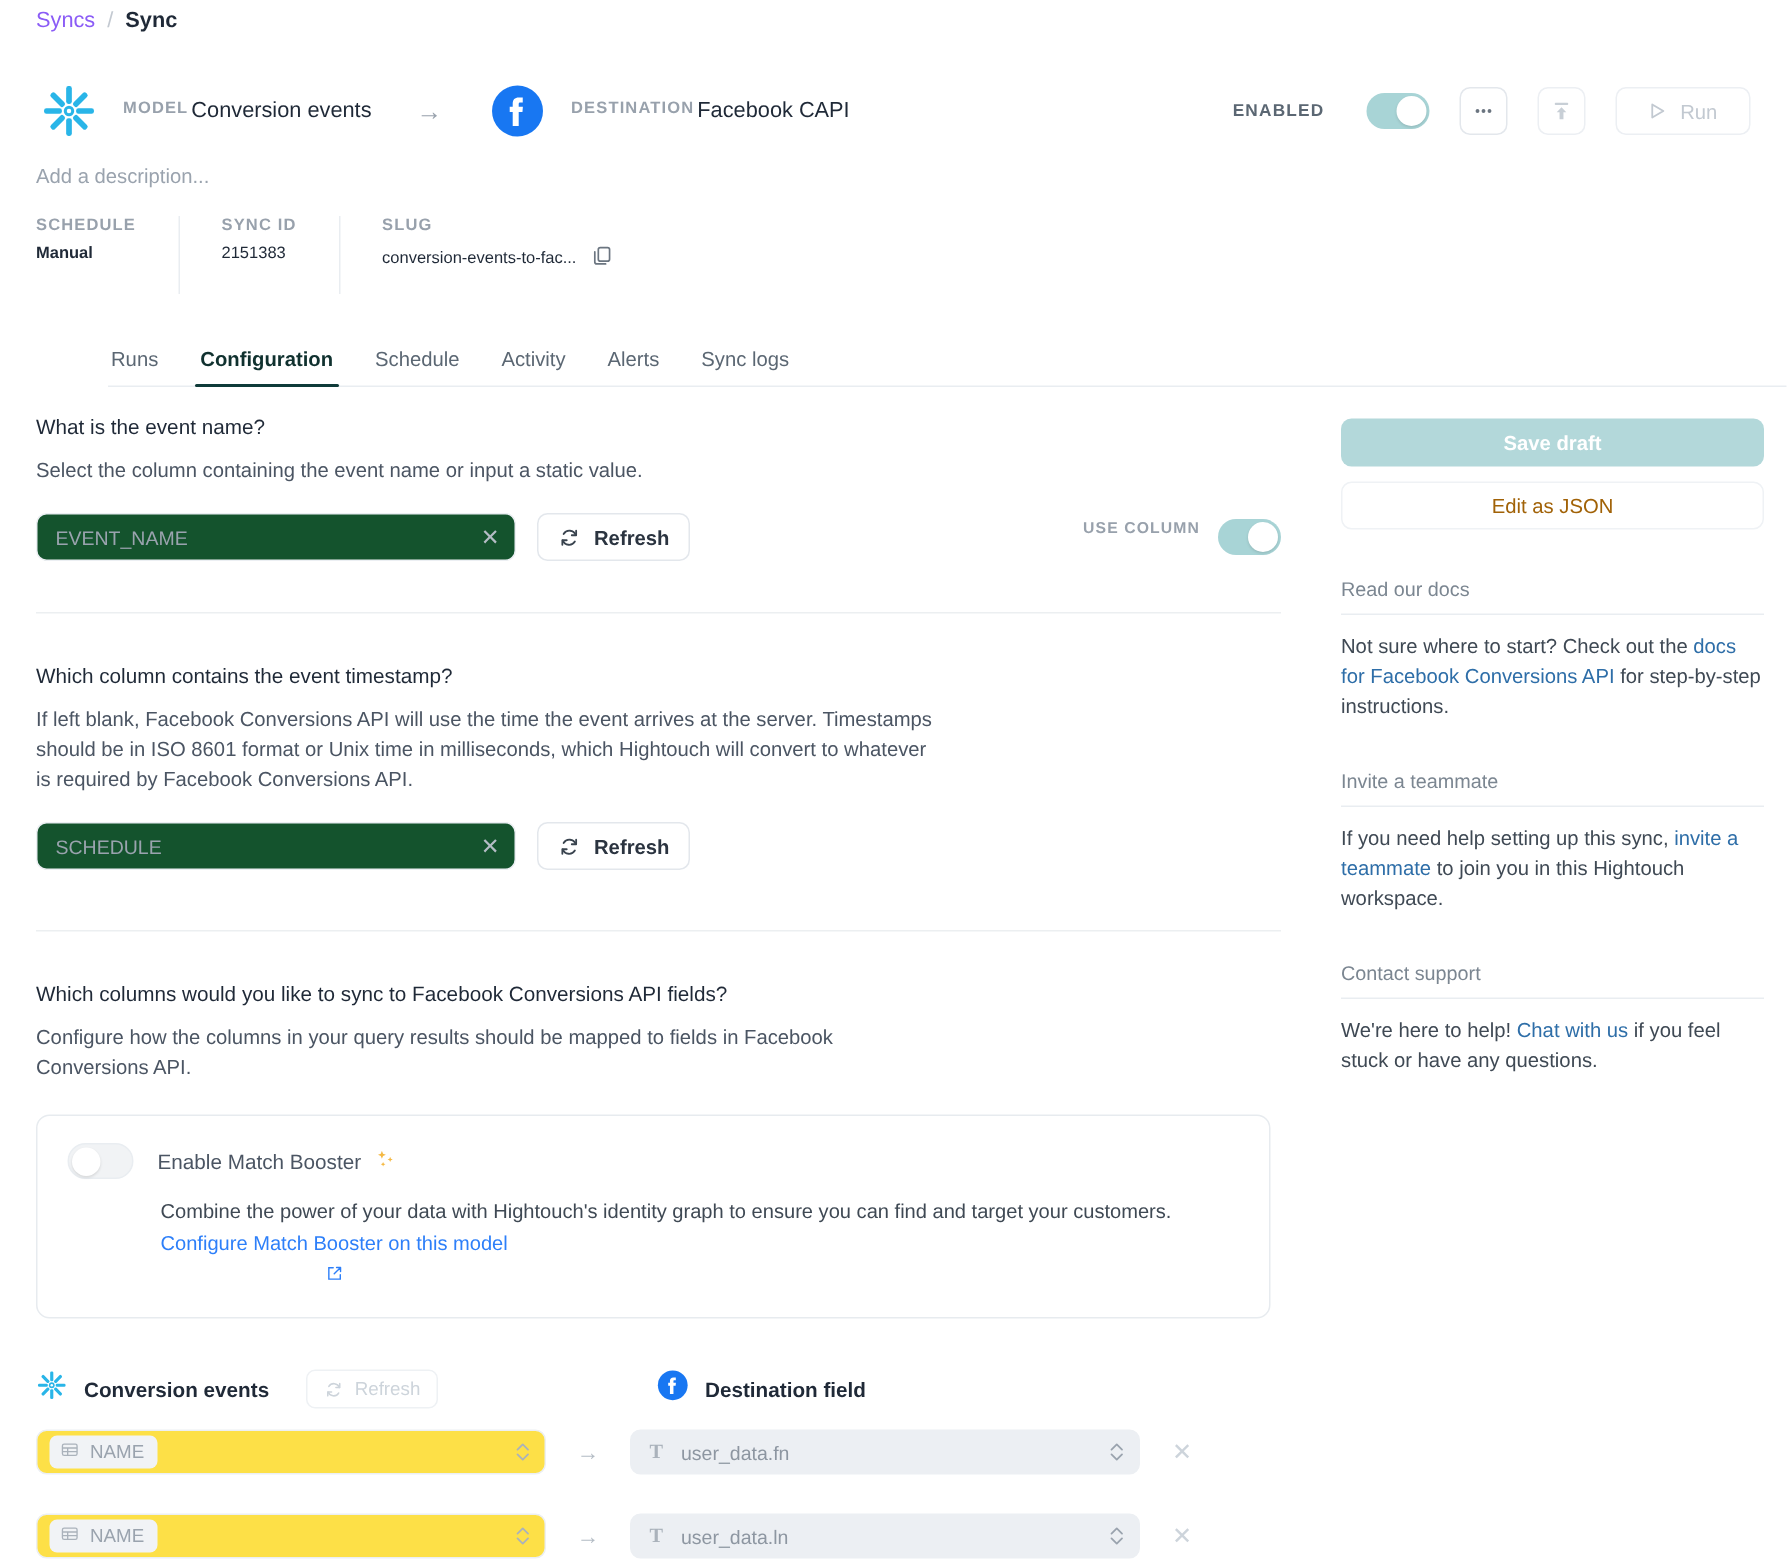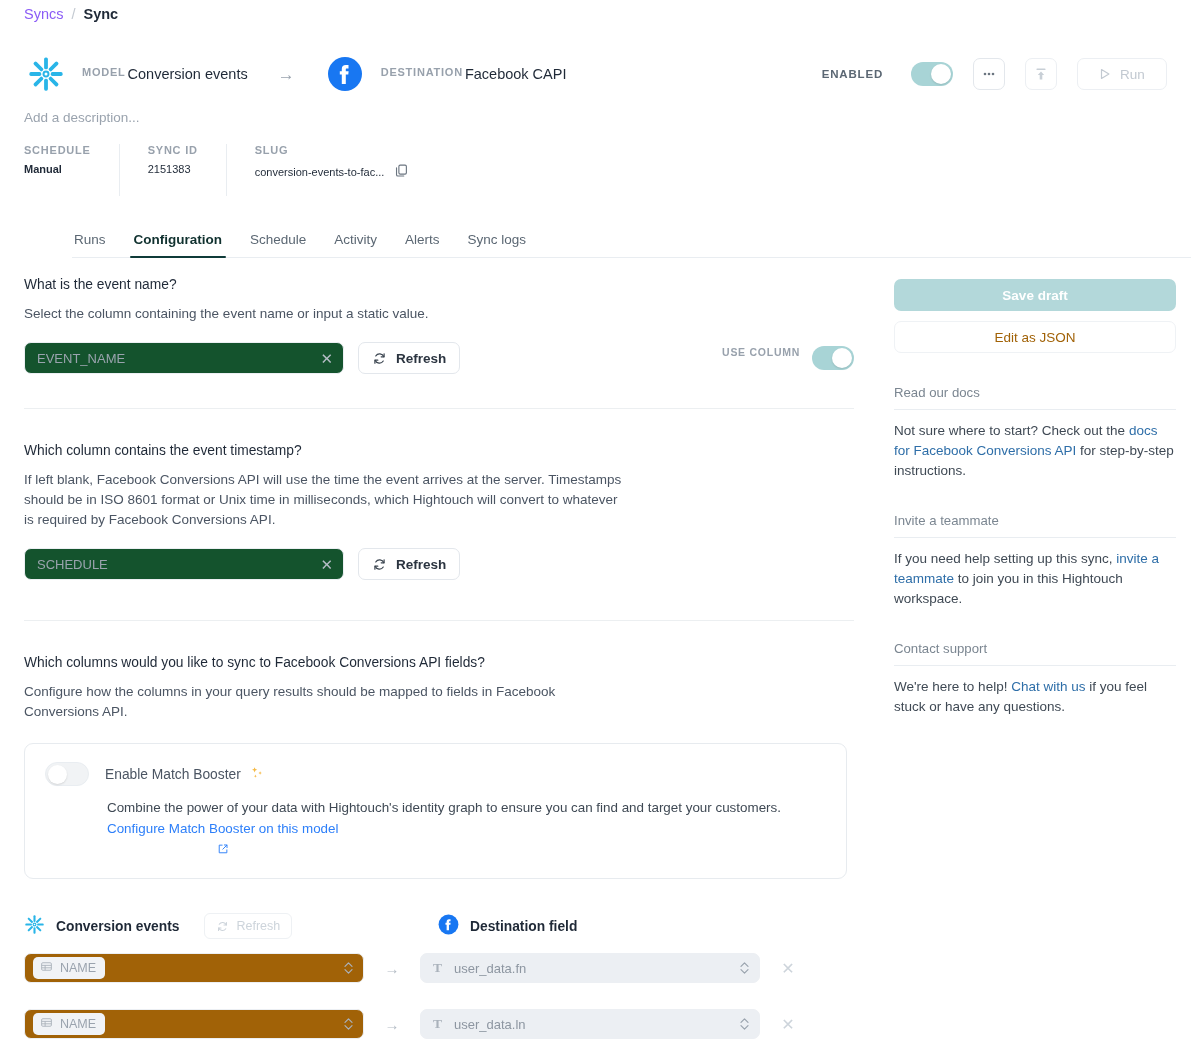--- a/index.html
+++ b/index.html
@@ -158,21 +158,21 @@
   .btn-disabled {
     height: 26px; padding: 0 11px; border: 1px solid #eef1f4; border-radius: 6px;
     background: #fff; display: inline-flex; align-items: center; gap: 7px;
     font-size: 12.5px; color: #cdd4db; margin-left: 14px;
   }
   .map-head-right { display: flex; align-items: center; gap: 11px; margin-left: 14px; }
 
   .map-row { display: flex; align-items: center; margin-top: 14px; }
   .map-select {
     width: 340px; height: 30px; border: 1px solid #eceff3; border-radius: 7px;
-    background: #a16207; display: flex; align-items: center; padding: 0 9px 0 8px;
+    background: #fde047; display: flex; align-items: center; padding: 0 9px 0 8px;
   }
   .chip {
     display: inline-flex; align-items: center; gap: 7px;
     background: #f1f3f6; border-radius: 5px; padding: 3px 9px 3px 7px;
     font-size: 12.5px; color: #9aa3ae;
   }
   .map-select .grow { flex: 1 1 auto; }
   .updown { color: #aab2bb; font-size: 11px; line-height: 1; display:flex; flex-direction:column; gap:1px;}
   .map-arrow { width: 56px; text-align: center; color: #b4bcc5; font-size: 15px; }
   .dest-select {

